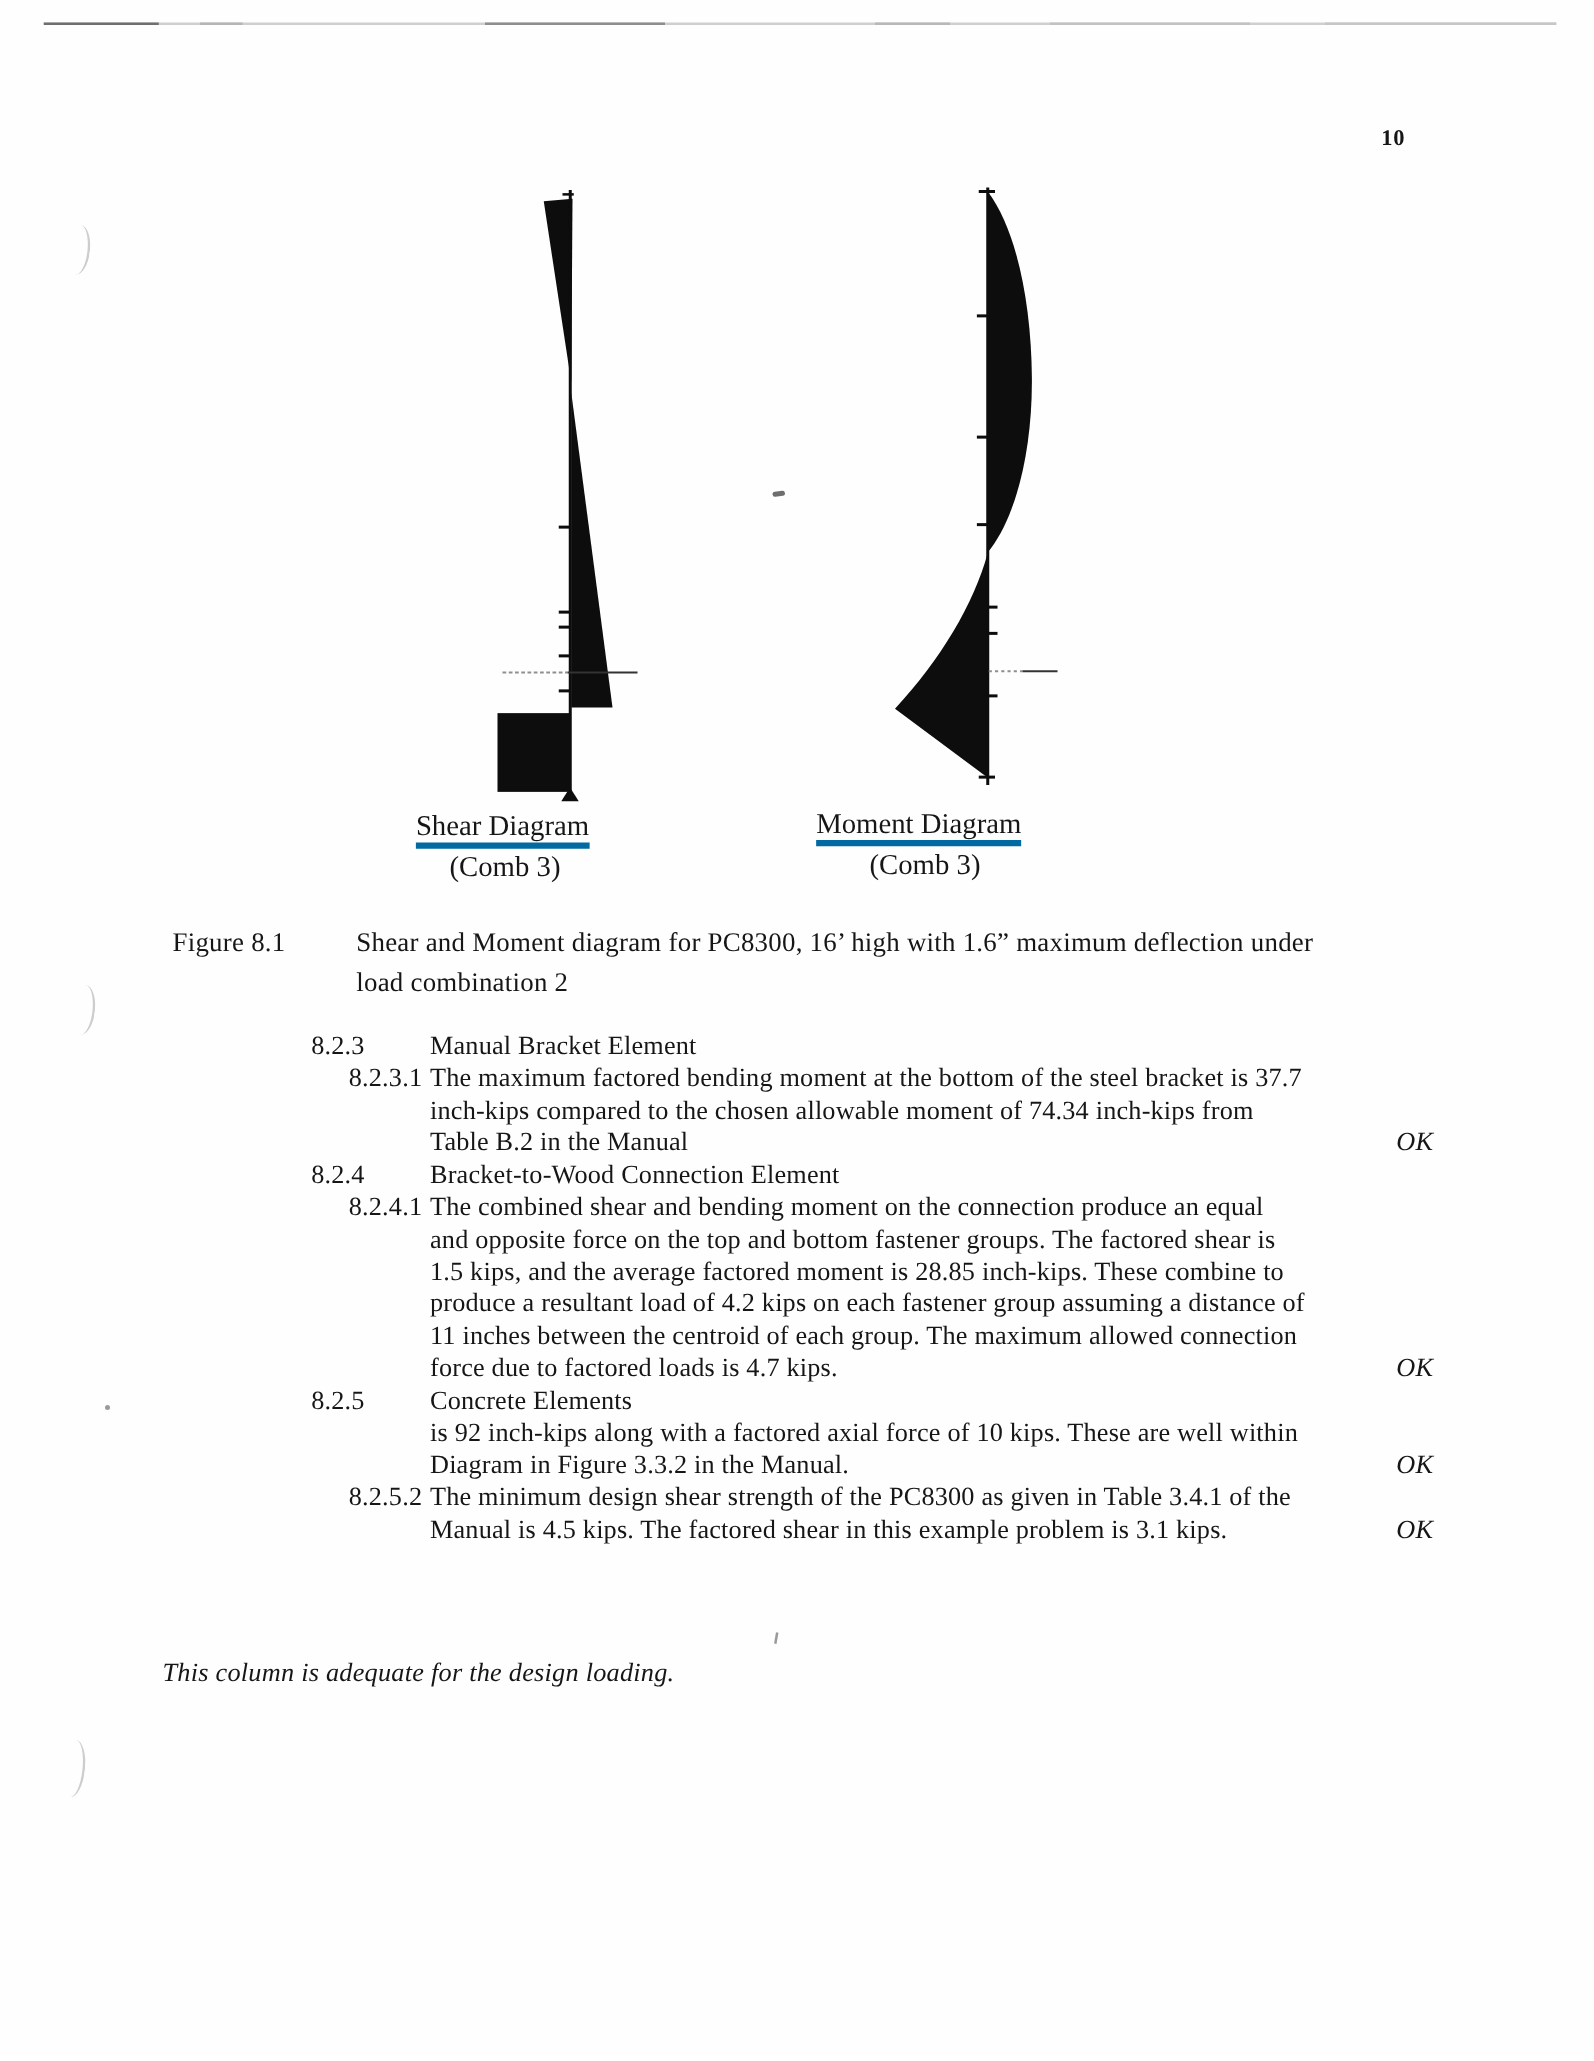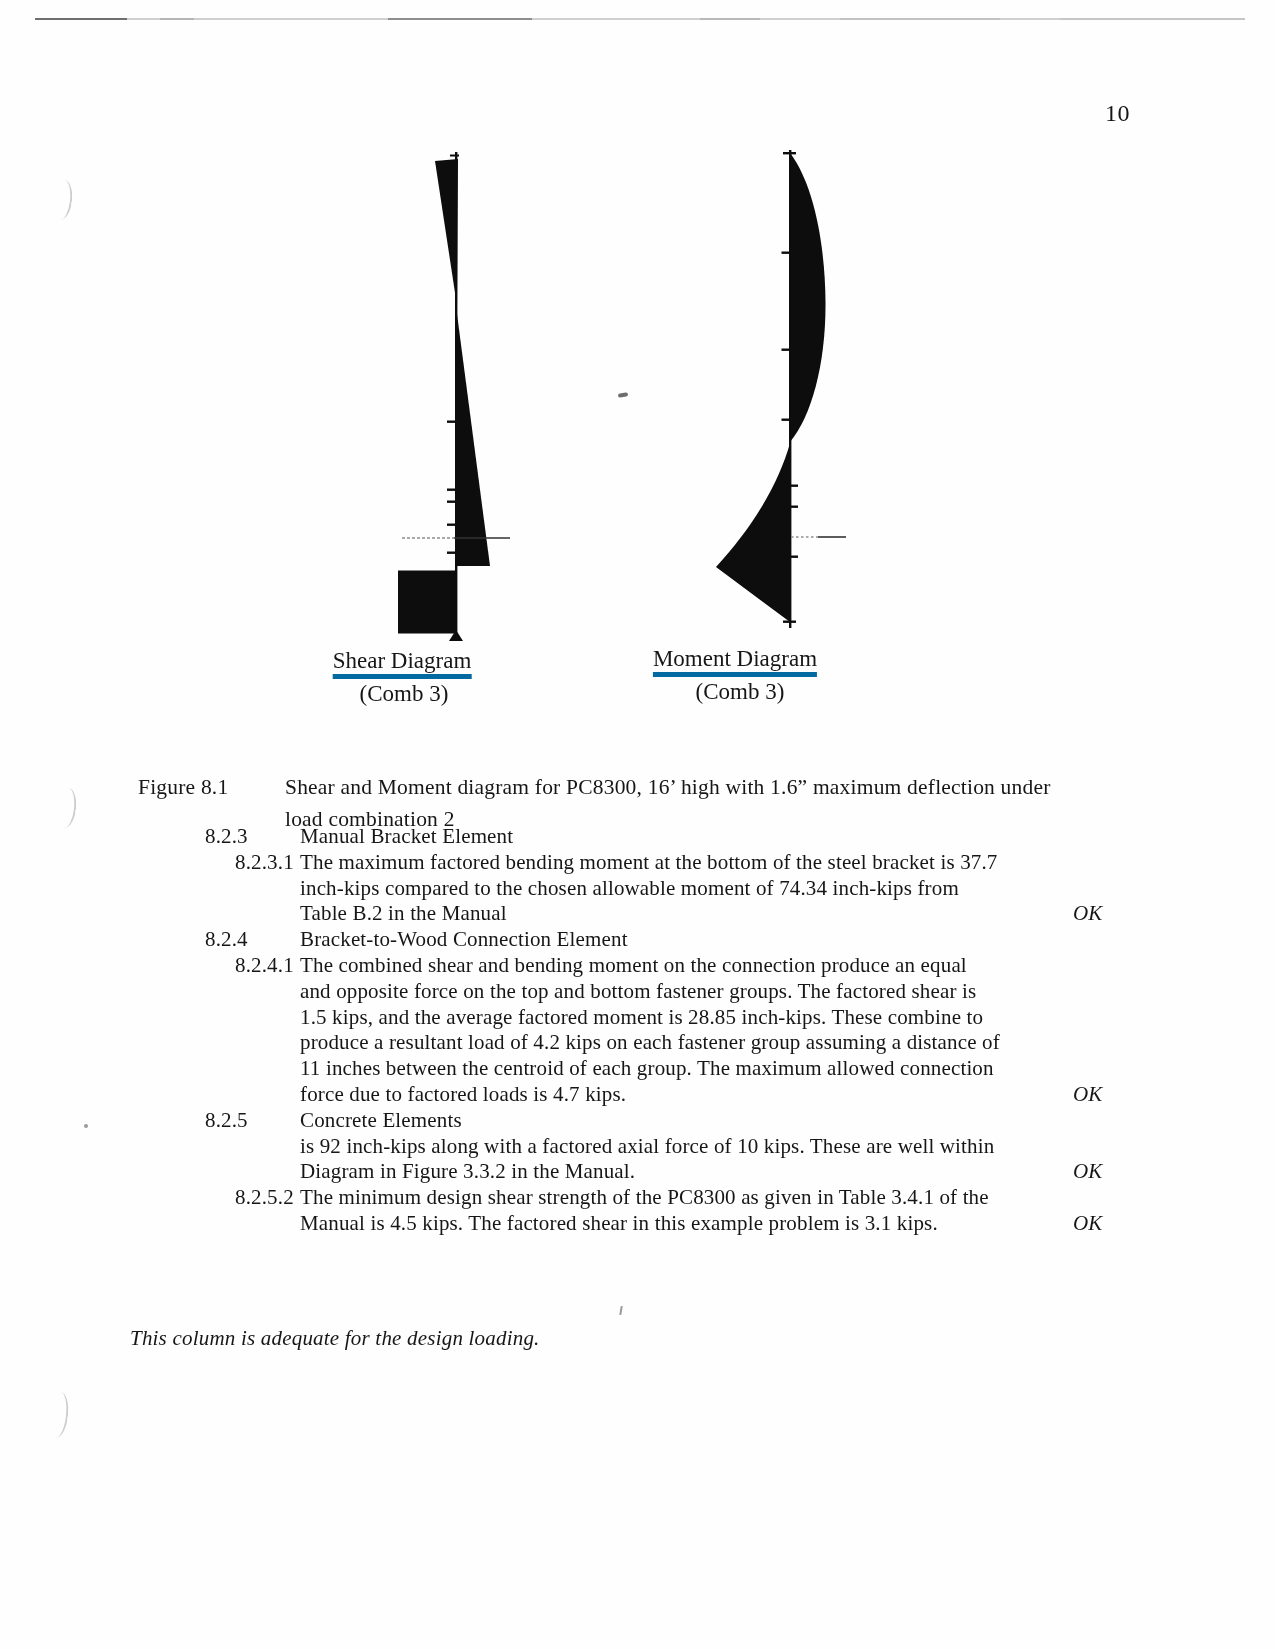--- a/index.html
+++ b/index.html
@@ -5,29 +5,29 @@
   html,body{margin:0;padding:0;background:#ffffff;}
   .page{
     position:relative;width:1275px;height:1649px;background:#fefefe;
     font-family:"Liberation Serif","DejaVu Serif",serif;color:#161616;overflow:hidden;
   }
   
   .scanline{position:absolute;top:18px;height:2px;background:#cfcfcf;}
   .scanseg{position:absolute;height:2px;}
   
   .curl{position:absolute;width:14px;height:40px;border-right:2px solid #c2c2c2;border-radius:0 60% 60% 0/0 50% 50% 0;transform:rotate(6deg);opacity:.8;}
-  .pageno{position:absolute;font-size:24px;letter-spacing:.5px;}
+  .pageno{position:absolute;font-size:18px;letter-spacing:.5px;font-weight:bold;}
   
   .diaglabel{position:absolute;transform:translateX(-50%);font-size:23px;white-space:nowrap;}
   .underlined{border-bottom:5px solid #0369a1;padding-bottom:1px;}
   
-  .caption{position:absolute;font-size:21.5px;white-space:nowrap;letter-spacing:.2px;margin-top:33px;}
+  .caption{position:absolute;font-size:21.5px;white-space:nowrap;letter-spacing:.2px;}
   
   .sections{position:absolute;left:0;top:824px;width:1275px;}
-  .row{position:relative;height:25.8px;font-size:21px;letter-spacing:.15px;white-space:nowrap;}
+  .row{position:relative;height:25.8px;font-size:21px;letter-spacing:.15px;white-space:nowrap;margin-left:44px;}
   .row .c1{position:absolute;left:205px;top:0;}
   .row .c2{position:absolute;left:235px;top:0;}
   .row .bodytext{position:absolute;left:300px;top:0;}
   .row .okmark{position:absolute;left:1073px;top:0;font-style:italic;}
   .closing{position:absolute;left:130px;top:1326px;font-size:21px;letter-spacing:.2px;white-space:nowrap;font-style:italic;}
   .smudge{position:absolute;background:#4a4a4a;}
   svg{position:absolute;display:block;}
 </style>
 </head>
 <body>

